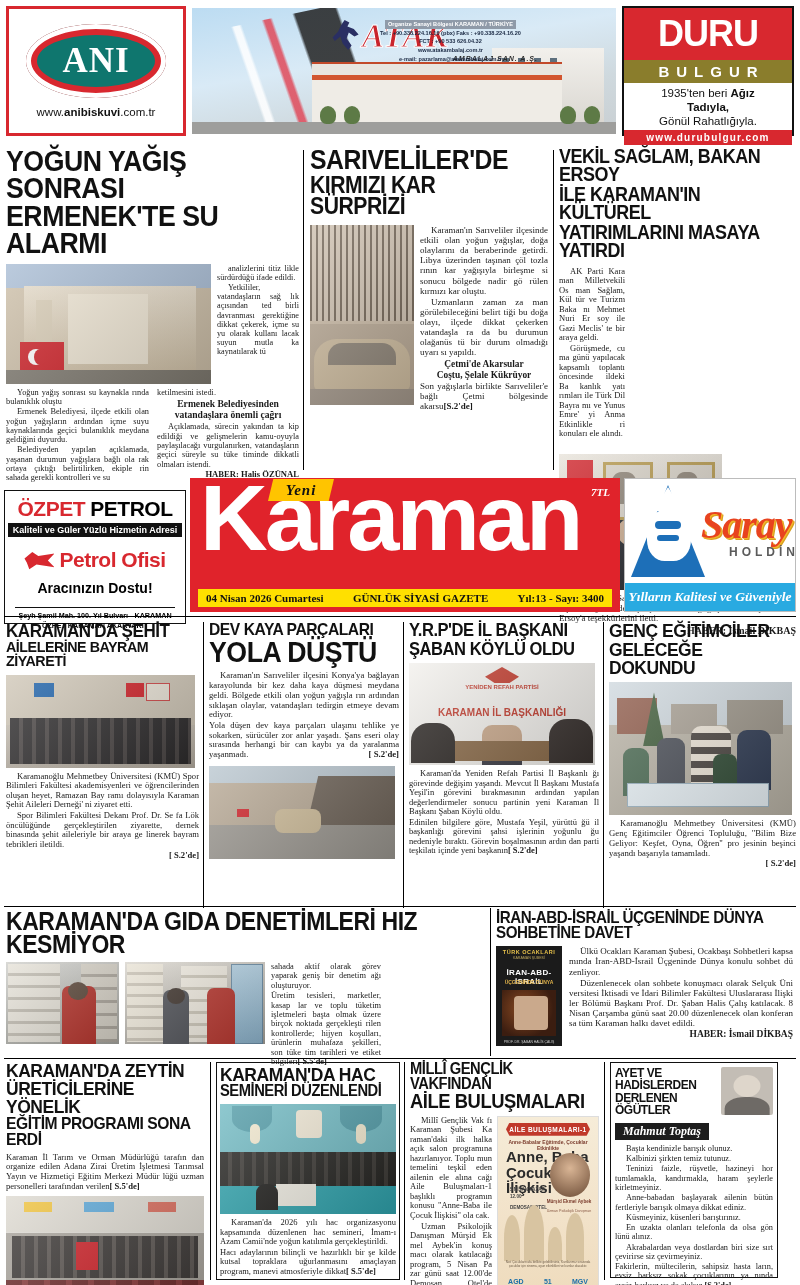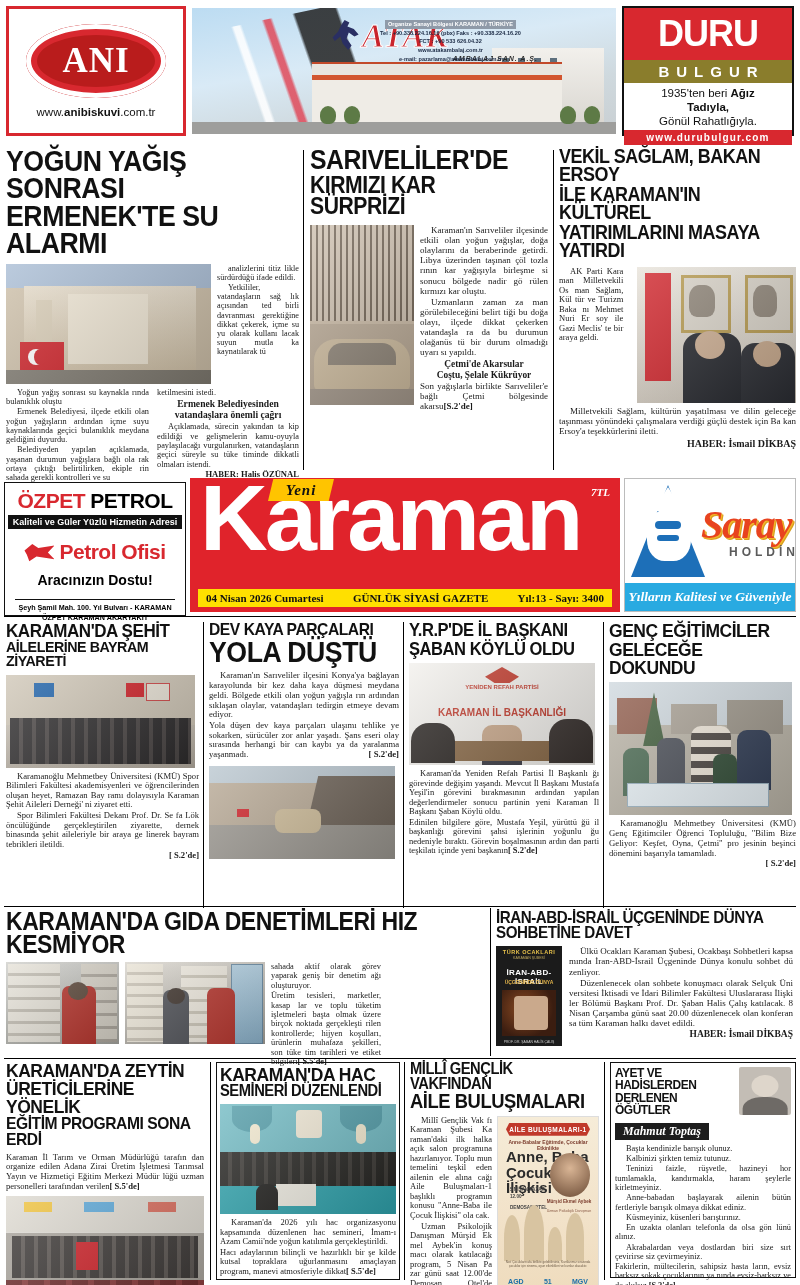--- a/index.html
+++ b/index.html
@@ -22,21 +22,21 @@
   .photo{ background:#b9b9b9; position:relative; overflow:hidden; }
   .photo::after{content:"";position:absolute;inset:0;
      background:linear-gradient(135deg,rgba(255,255,255,.22),rgba(0,0,0,.18));}
   .rule{ background:#000; }
 
   
   .adstrip{ position:absolute; left:0; top:0; width:800px; height:143px; }
   .ad-ani{ position:absolute; left:6px; top:6px; width:180px; height:130px;
      border:3px solid #d8282f; background:#fff; box-sizing:border-box;
      display:flex;flex-direction:column;align-items:center;justify-content:center;}
-  .ani-oval{ width:140px;height:74px;border-radius:50%;background:#b91c1c;
+  .ani-oval{ width:140px;height:74px;border-radius:50%;background:#0f766e;
      display:flex;align-items:center;justify-content:center;box-shadow:inset 0 0 0 5px #fff, inset 0 0 0 11px #d8282f;}
   .ani-oval span{ font-family:"Liberation Serif",serif;font-weight:bold;font-size:35px;color:#fff;letter-spacing:1px;}
   .ani-url{ margin-top:8px;font-family:"Liberation Sans",sans-serif;font-size:11.5px;color:#111;}
   .ani-url b{font-weight:bold;}
 
   .ad-atak{ position:absolute; left:192px; top:8px; width:424px; height:126px;
      background:linear-gradient(100deg,#cfe3f2 0%,#eaf2f8 28%,#b9c8d4 55%,#dfe7ec 100%);
      overflow:hidden;}
   .atak-sky{position:absolute;inset:0;background:
      linear-gradient(170deg,#bcdcf2 0%,#d9eaf6 40%,#cfd9de 70%,#c9cfd2 100%);}
@@ -70,21 +70,21 @@
   .duru-tag{padding:3px 16px 2px;text-align:center;font-family:"Liberation Sans",sans-serif;font-size:11.5px;line-height:1.22;color:#111;}
   .duru-tag b{font-weight:bold;}
   .duru-url{background:#d8282f;color:#fff;text-align:center;font-family:"Liberation Sans",sans-serif;
      font-size:10px;letter-spacing:1.2px;padding:2px 0;font-weight:bold;}
 
   
   .col-sep{position:absolute;background:#000;width:1px;}
 
   
   .masthead{position:absolute;left:0;top:478px;width:800px;height:134px;}
-  .mh-left{position:absolute;left:4px;top:4px;width:182px;height:134px;border:1px solid #111;box-sizing:border-box;background:#fff;
+  .mh-left{position:absolute;left:4px;top:12px;width:182px;height:134px;border:1px solid #111;box-sizing:border-box;background:#fff;
       display:flex;flex-direction:column;align-items:center;justify-content:space-between;padding-top:6px;}
   .ozpet{font-family:"Liberation Sans",sans-serif;font-weight:bold;font-size:21px;letter-spacing:-0.5px;}
   .ozpet .oz{color:#d8282f;}
   .ozpet-bar{background:#111;color:#fff;font-family:"Liberation Sans",sans-serif;font-weight:bold;font-size:9px;
       padding:2px 5px;margin-top:2px;}
   .po-row{display:flex;align-items:center;gap:5px;margin-top:11px;}
   .po-mark{width:30px;height:20px;background:#d8282f;
      clip-path:polygon(0 42%,26% 10%,46% 30%,100% 18%,78% 52%,100% 86%,40% 72%,16% 96%,8% 64%);}
   .po-txt{font-family:"Liberation Sans",sans-serif;font-weight:bold;font-size:21px;color:#d8282f;letter-spacing:-0.5px;}
   .po-slogan{font-family:"Liberation Sans",sans-serif;font-weight:bold;font-size:14px;margin-top:8px;}
@@ -301,23 +301,24 @@
     </div>
   </div>
 
   <div class="col-sep" style="left:553px;top:150px;height:320px;"></div>
 
   <div style="position:absolute;left:559px;top:148px;width:237px;">
     <div class="hl" style="font-size:19.5px;">VEKİL SAĞLAM, BAKAN ERSOY</div>
     <div class="hl" style="font-size:19.5px;margin-top:2px;">İLE KARAMAN'IN KÜLTÜREL</div>
     <div class="hl" style="font-size:19.5px;margin-top:2px;">YATIRIMLARINI MASAYA YATIRDI</div>
 
-    <div style="display:flex;gap:14px;margin-top:7px;">
+    <div style="display:flex;gap:14px;margin-top:7px;flex-direction:column;">
       <div class="body-txt" style="width:66px;font-size:8.5px;">
         <p class="indent">AK Parti Kara man Milletvekili Os man Sağlam, Kül tür ve Turizm Baka nı Mehmet Nuri Er soy ile Gazi Meclis' te bir araya geldi.</p>
+        <p class="indent">Görüşmede, cu ma günü yapılacak kapsamlı toplantı öncesinde ildeki Ba kanlık yatı rımları ile Türk Dil Bayra mı ve Yunus Emre' yi Anma Etkinlikle ri konuları ele alındı.</p>
       </div>
       <div class="photo" style="width:163px;height:136px;background:#cdbfae;">
         <i style="position:absolute;left:0;top:0;width:163px;height:136px;background:linear-gradient(180deg,#e8e3da,#cfc7bb);"></i>
         <i style="position:absolute;left:8px;top:6px;width:26px;height:108px;background:#cf2027;"></i>
         <i style="position:absolute;left:44px;top:8px;width:44px;height:52px;border:3px solid #b79a4e;background:#d9d3c8;"></i>
         <i style="position:absolute;left:108px;top:8px;width:42px;height:52px;border:3px solid #b79a4e;background:#d9d3c8;"></i>
         <i style="position:absolute;left:52px;top:18px;width:26px;height:32px;border-radius:40% 40% 30% 30%;background:#8e8477;"></i>
         <i style="position:absolute;left:116px;top:18px;width:24px;height:32px;border-radius:40% 40% 30% 30%;background:#8e8477;"></i>
         <i style="position:absolute;left:46px;bottom:0;width:58px;height:70px;background:#23252b;border-radius:16px 16px 0 0;"></i>
         <i style="position:absolute;left:58px;bottom:44px;width:30px;height:28px;border-radius:50%;background:#cdae92;"></i>
@@ -443,21 +444,21 @@
       <i style="position:absolute;left:118px;top:18px;width:56px;height:34px;background:#9b9488;"></i>
       <i style="position:absolute;left:34px;top:10px;width:22px;height:54px;background:#3f5c3a;clip-path:polygon(50% 0,100% 100%,0 100%);"></i>
       <i style="position:absolute;left:82px;top:44px;width:40px;height:60px;background:repeating-linear-gradient(180deg,#efe7da 0 7px,#4a4440 7px 14px);border-radius:10px 10px 0 0;"></i>
       <i style="position:absolute;left:128px;top:48px;width:34px;height:60px;background:#2e3a52;border-radius:10px 10px 0 0;"></i>
       <i style="position:absolute;left:48px;top:56px;width:28px;height:54px;background:#4b4f58;border-radius:9px 9px 0 0;"></i>
       <i style="position:absolute;left:14px;top:66px;width:26px;height:48px;background:#4a6a52;border-radius:9px 9px 0 0;"></i>
       <i style="position:absolute;left:104px;top:72px;width:24px;height:40px;background:#2f4a34;border-radius:8px 8px 0 0;"></i>
       <i style="position:absolute;left:18px;bottom:8px;width:140px;height:22px;background:#e8f1f6;border:1px solid #9bb3c2;"></i>
     </div>
     <div class="body-txt" style="font-size:8.7px;margin-top:4px;">
-      <p class="indent">Karamanoğlu Mehmetbey Üniversitesi (KMÜ) Genç Eğitimciler Öğrenci Topluluğu, "Bilim Bize Geliyor: Keşfet, Oyna, Çetmi" pro jesinin beşinci dönemini başarıyla tamamladı.</p>
+      <p class="indent">Karamanoğlu Mehmetbey Üniversitesi (KMÜ) Genç Eğitimciler Öğrenci Topluluğu, "Bilim Bize Geliyor: Keşfet, Oyna, Öğren" pro jesinin beşinci yaşandı başarıyla tamamladı.</p>
       <p style="margin:1px 0 0;text-align:right;"><b class="ref">[ S.2'de]</b></p>
     </div>
   </div>
 
   <div class="rule" style="position:absolute;left:4px;top:906px;width:792px;height:1px;"></div>
 
   <div style="position:absolute;left:6px;top:910px;width:480px;">
     <div class="hl" style="font-size:25px;">KARAMAN'DA GIDA DENETİMLERİ HIZ KESMİYOR</div>
     <div style="display:flex;gap:6px;margin-top:6px;">
       <div class="photo" style="width:113px;height:82px;background:linear-gradient(180deg,#cfcfcb,#a8a8a2);">
@@ -584,21 +585,21 @@
         </div>
       </div>
     </div>
     <div class="body-txt" style="font-size:8.5px;margin-top:2px;width:190px;">
       
     </div>
   </div>
 
   <div class="col-sep" style="left:604px;top:1062px;height:218px;"></div>
 
-  <div class="ayet-box" style="position:absolute;left:610px;top:1062px;width:186px;height:216px;padding:4px;">
+  <div class="ayet-box" style="position:absolute;left:610px;top:1062px;width:168px;height:216px;padding:4px;">
     <div style="display:flex;gap:4px;align-items:flex-start;">
       <div style="flex:1">
         <div class="hl" style="font-size:13px;">AYET VE HADİSLERDEN</div>
         <div class="hl" style="font-size:13px;margin-top:1px;">DERLENEN ÖĞÜTLER</div>
       </div>
       <div class="avatar" style="width:52px;height:48px;"></div>
     </div>
     <div style="margin-top:5px;">
       <span class="ayet-name">Mahmut Toptaş</span>
     </div>

